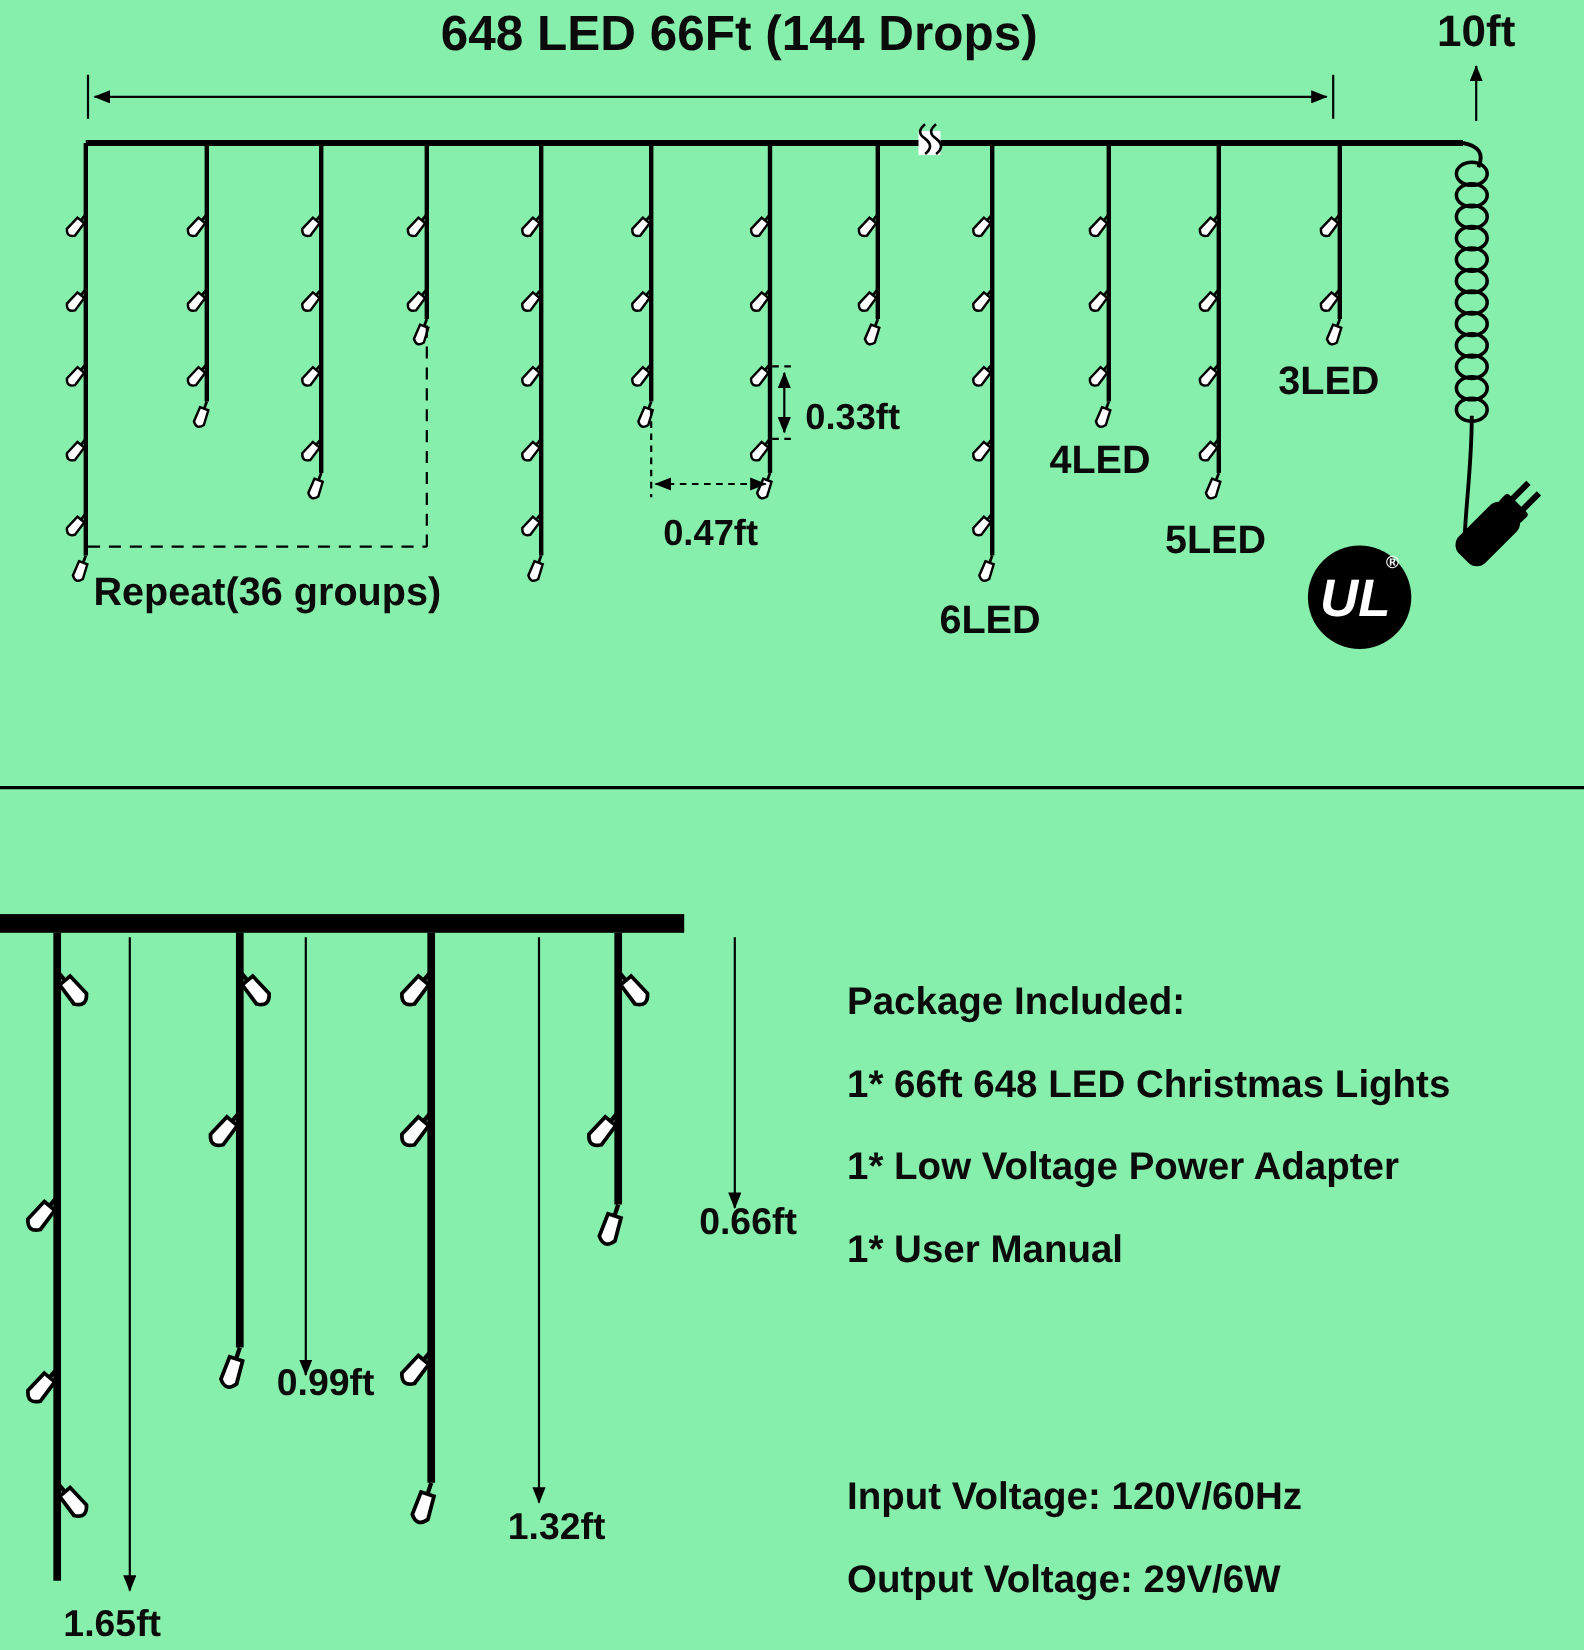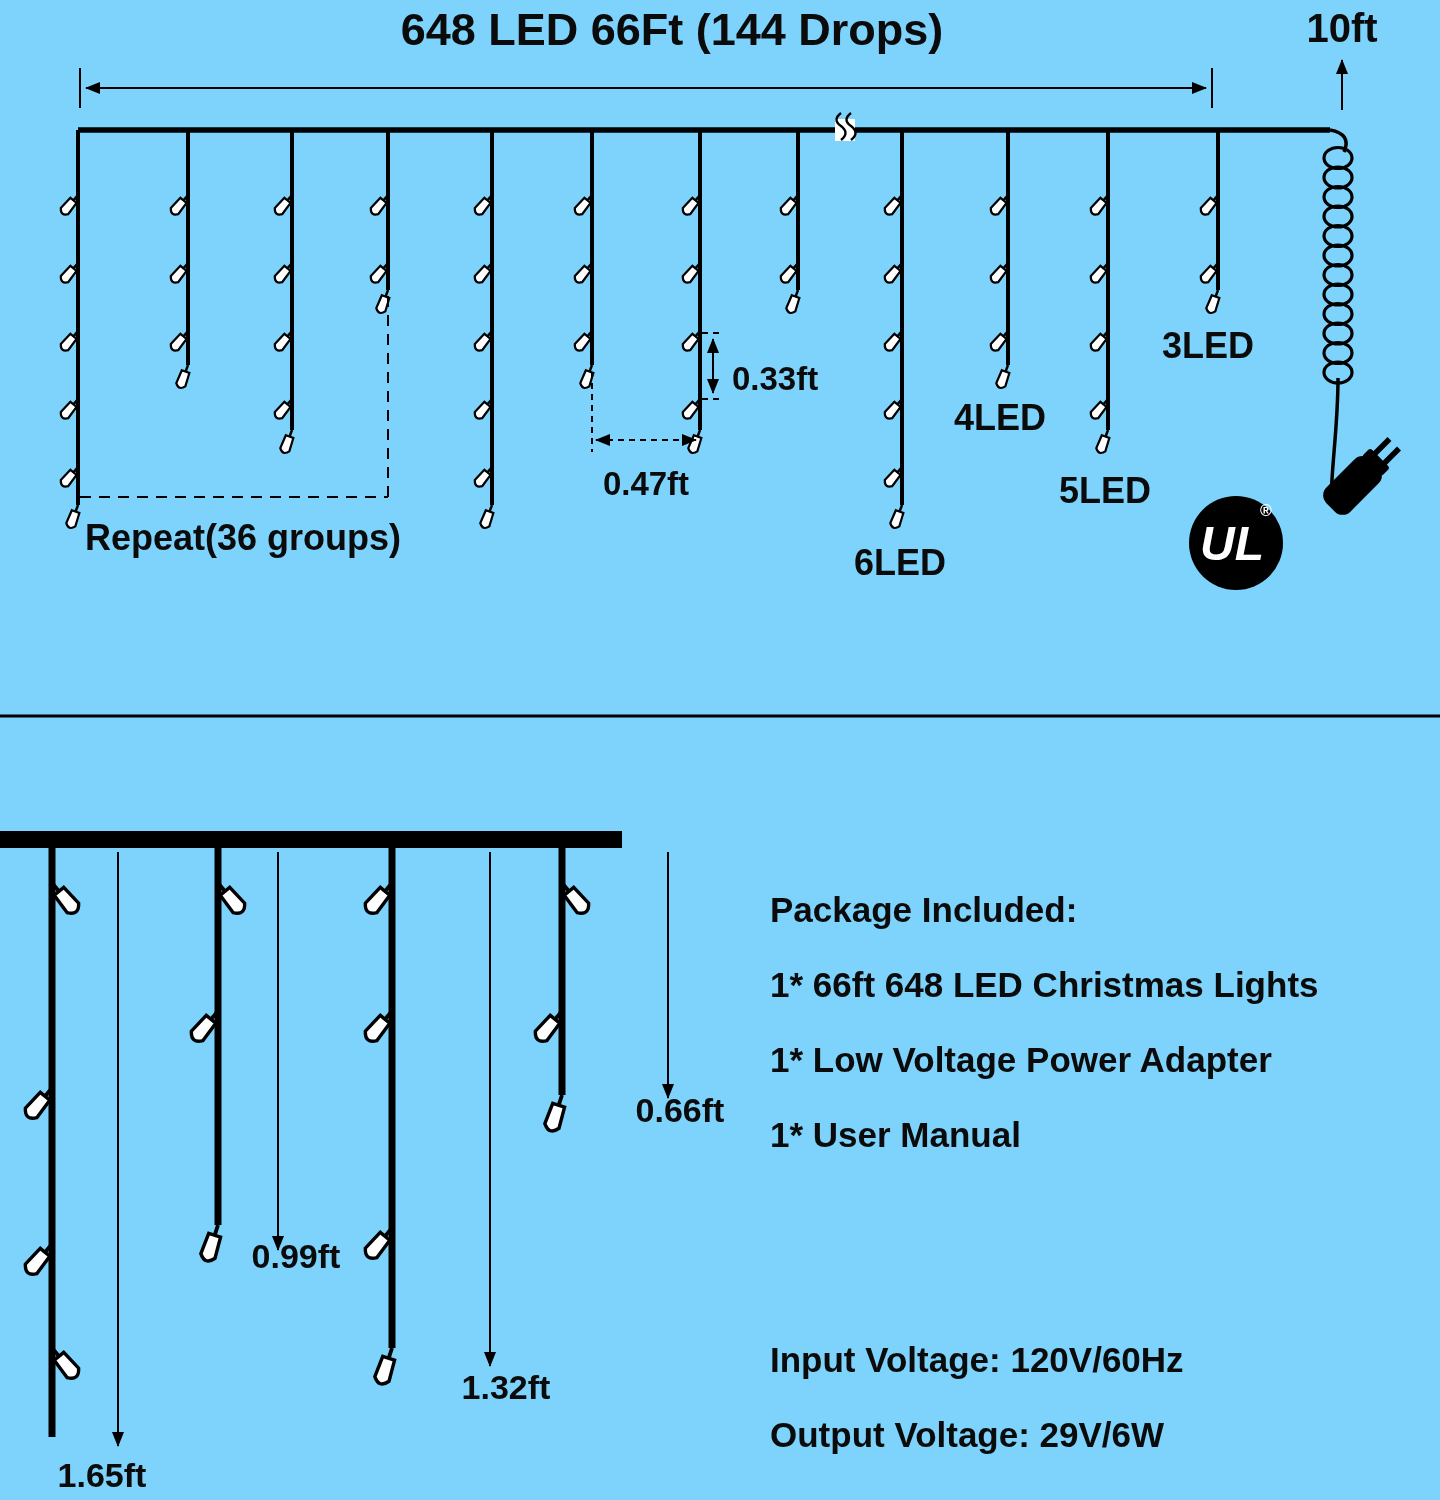--- a/index.html
+++ b/index.html
@@ -1,16 +1,16 @@
 <!DOCTYPE html>
 <html><head>
 <meta charset="utf-8">
 <style>
   html,body{margin:0;padding:0;background:#fff;}
-  .page{width:1440px;height:1500px;background:#7dd3fc;position:relative;overflow:hidden;}
+  .page{width:1440px;height:1500px;background:#86efac;position:relative;overflow:hidden;}
   svg{display:block;}
   svg text{font-family:"Liberation Sans","DejaVu Sans",sans-serif;font-weight:700;fill:#0b0b0b;}
   .t45{font-size:45px;}
   .t40{font-size:40px;}
   .t36{font-size:36px;}
   .t35{font-size:35px;}
   .t34{font-size:34px;}
   .t33{font-size:33px;}
   .thin{stroke:#000;stroke-width:2;fill:none;}
   .dash{stroke-dasharray:11 8;}

